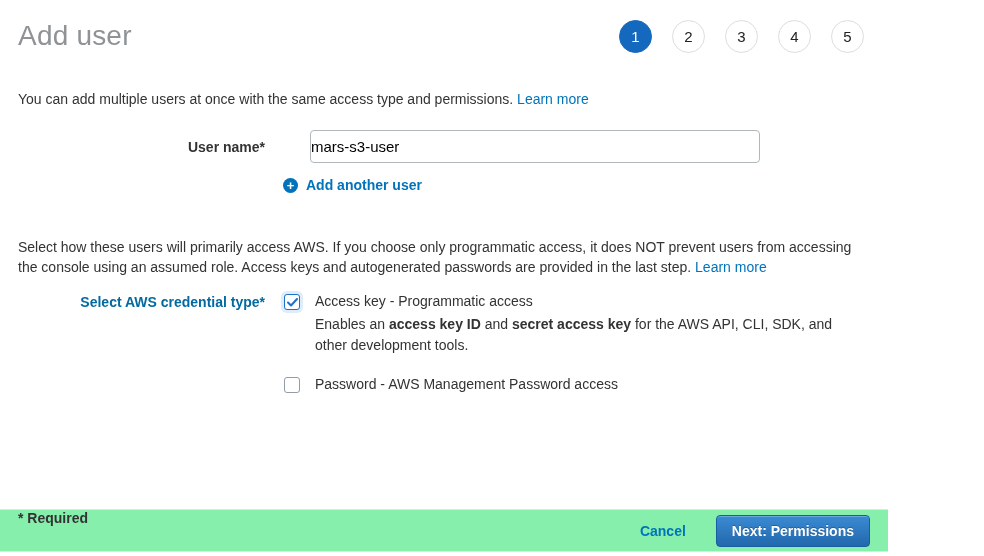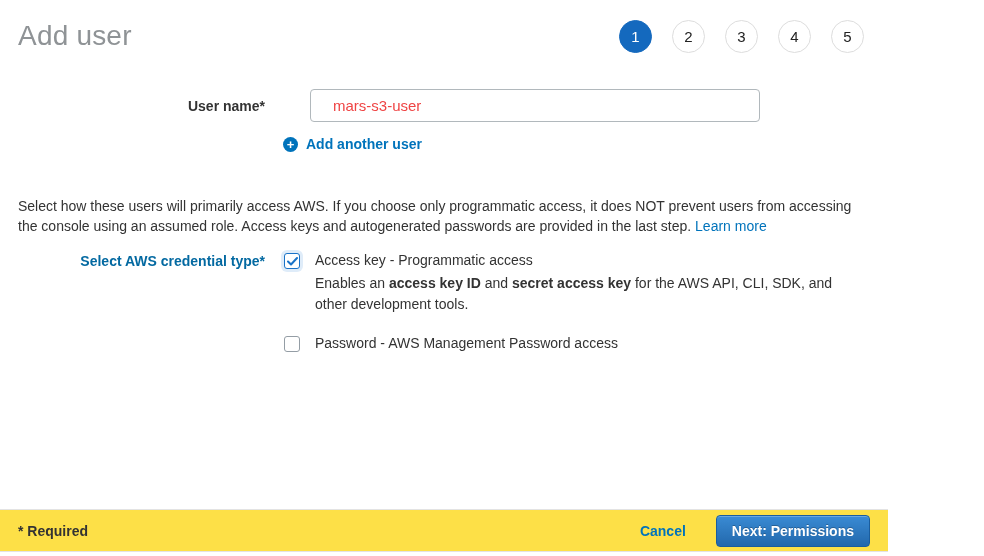--- a/index.html
+++ b/index.html
@@ -30,21 +30,21 @@
   .section-2 { margin-top:44px; }
   .section-desc { margin-top:9px; line-height:20px; color:#333; max-width:952px; }
   a.link { color:#0073bb; text-decoration:none; cursor:pointer; }
 
   
   .form-row { display:flex; align-items:center; margin-top:21px;gap:35px; }
   .form-label { width:247px; text-align:right; font-weight:bold; color:#333; flex:none; padding-right:0; }
   .form-content { margin-left:10px; }
   .text-input {
     width:450px; height:33px; border:1px solid #b1b8bc; border-radius:4px;
-    padding:0 22px; font-family:"Liberation Sans", sans-serif; font-size:15px; color:#ef4444; outline:none;
+    padding:0 0; font-family:"Liberation Sans", sans-serif; font-size:15px; color:#000000; outline:none;
   }
   .add-user-row { display:flex; align-items:center; margin-left:265px; margin-top:14px; }
   .plus-icon {
     width:15px; height:15px; border-radius:50%; background:#0073bb; color:#fff;
     display:inline-flex; align-items:center; justify-content:center;
     font-size:13px; font-weight:bold; line-height:1; flex:none;
   }
   .add-user-link { margin-left:8px; font-weight:bold; }
 
   
@@ -61,21 +61,21 @@
   .checkbox svg { display:block; }
   .option-text { margin-left:15px; }
   .option-title { font-weight:normal; color:#333; }
   .option-desc { margin-top:5px; line-height:21px; color:#333; max-width:545px; }
   .option-desc b { color:#333; }
 
   
   .footer {
     position:absolute; left:0; right:0; bottom:4px; height:43px;
     border-top:1px solid #e3e3e3; border-bottom:1px solid #e3e3e3;
-    display:flex; align-items:center; padding:0 18px; background:#fde047;
+    display:flex; padding:0 18px; background:#86efac;
   }
   .required-note { font-weight:bold; color:#333; }
   .footer-right { margin-left:auto; display:flex; align-items:center; }
   .cancel-link { font-weight:bold; margin-right:30px; font-size:14px; }
   .primary-button {
     background:linear-gradient(#3a8bd4, #2268ac);
     border:1px solid #1a5d9e; border-radius:4px; color:#fff; font-weight:bold;
     font-family:"Liberation Sans", sans-serif; font-size:14px;
     padding:7px 15px; cursor:pointer; text-shadow:0 -1px 0 rgba(0,0,0,.25);
     box-shadow:inset 0 1px 0 rgba(255,255,255,.25);
@@ -91,20 +91,24 @@
     <div class="steps">
       <div class="step active">1</div>
       <div class="step">2</div>
       <div class="step">3</div>
       <div class="step">4</div>
       <div class="step">5</div>
     </div>
   </div>
 
   <div class="section section-1">
+    <div class="section-desc">
+      <span>You can add multiple users at once with the same access type and permissions.</span>
+      <a class="link">Learn more</a>
+    </div>
 
     <div class="form-row">
       <div class="form-label">User name*</div>
       <div class="form-content">
         <input class="text-input" type="text" value="mars-s3-user" style="">
       </div>
     </div>
 
     <div class="add-user-row">
       <span class="plus-icon">+</span>

